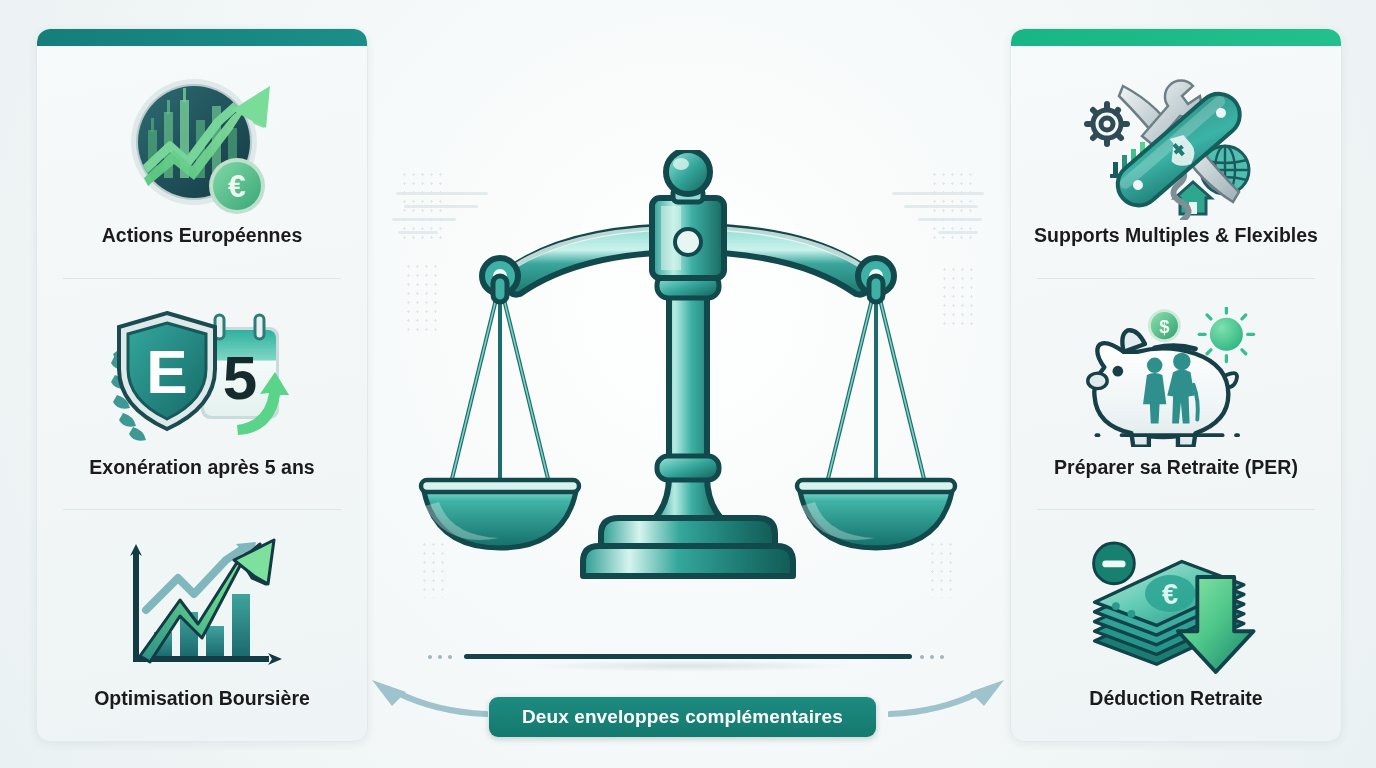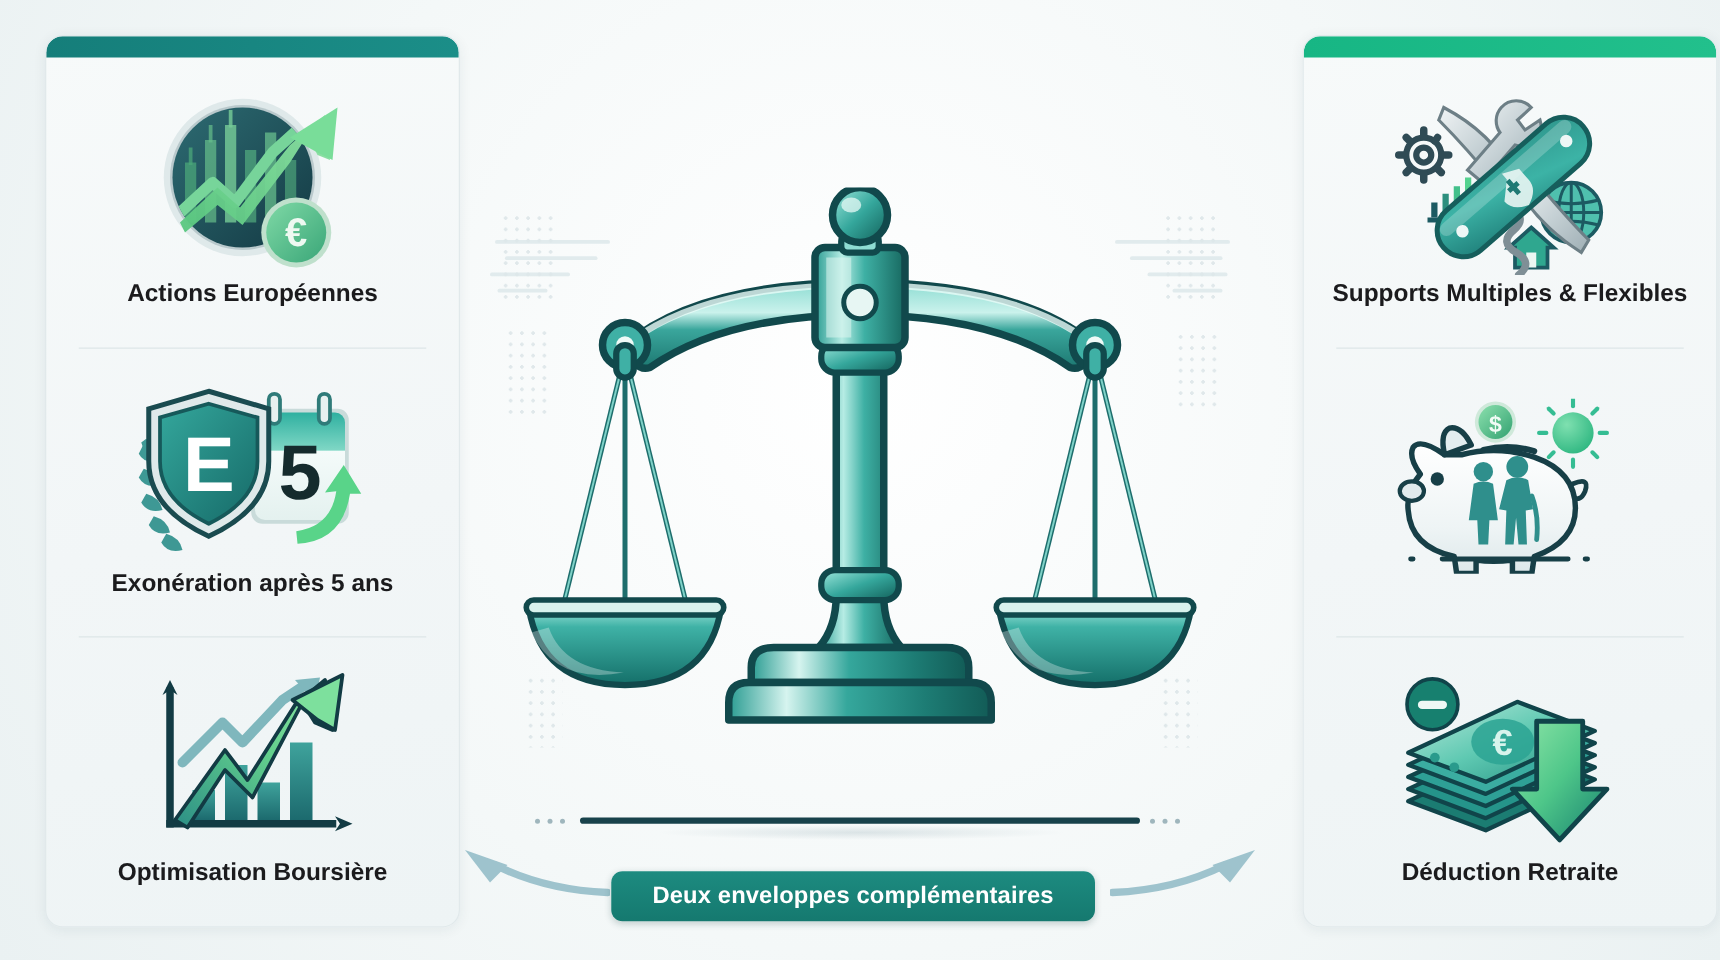--- a/index.html
+++ b/index.html
@@ -76,21 +76,21 @@
     top: 28px;
     width: 330px;
     height: 712px;
     background: linear-gradient(170deg, #f7fafa 0%, #f2f6f7 55%, #eef4f5 100%);
     border: 1px solid #e1e9eb;
     border-radius: 14px;
     box-shadow: 0 2px 10px rgba(30,60,70,.07);
     overflow: hidden;
   }
   .panel.left  { left: 36px; }
-  .panel.right { left: 1010px; margin-left: 32px; }
+  .panel.right { left: 1010px; }
 
   .panel-accent {
     position: absolute;
     left: 0; top: 0;
     width: 100%;
     height: 17px;
     border-radius: 13px 13px 0 0;
   }
 
   .panel-items {
@@ -501,20 +501,21 @@
               <path d="M116 78 q6 16 4 36" fill="none" stroke="#2f8f8c" stroke-width="4" stroke-linecap="round"></path>
             </g>
 
             <g fill="#173f47">
               <rect x="14" y="128" width="6" height="4" rx="2"></rect>
               <rect x="40" y="128" width="108" height="4" rx="2"></rect>
               <rect x="158" y="128" width="6" height="4" rx="2"></rect>
             </g>
           </svg>
         </div>
+        <div class="item-label">Préparer sa Retraite (PER)</div>
       </div>
 
       <div class="panel-item">
         <div class="item-icon">
           <svg width="196" height="140" viewBox="0 0 196 140">
             <defs>
               <linearGradient id="noteG" x1="0" y1="0" x2="1" y2="1">
                 <stop offset="0" stop-color="#bdeadd"></stop>
                 <stop offset=".5" stop-color="#5fc9b2"></stop>
                 <stop offset="1" stop-color="#1f8d80"></stop>

